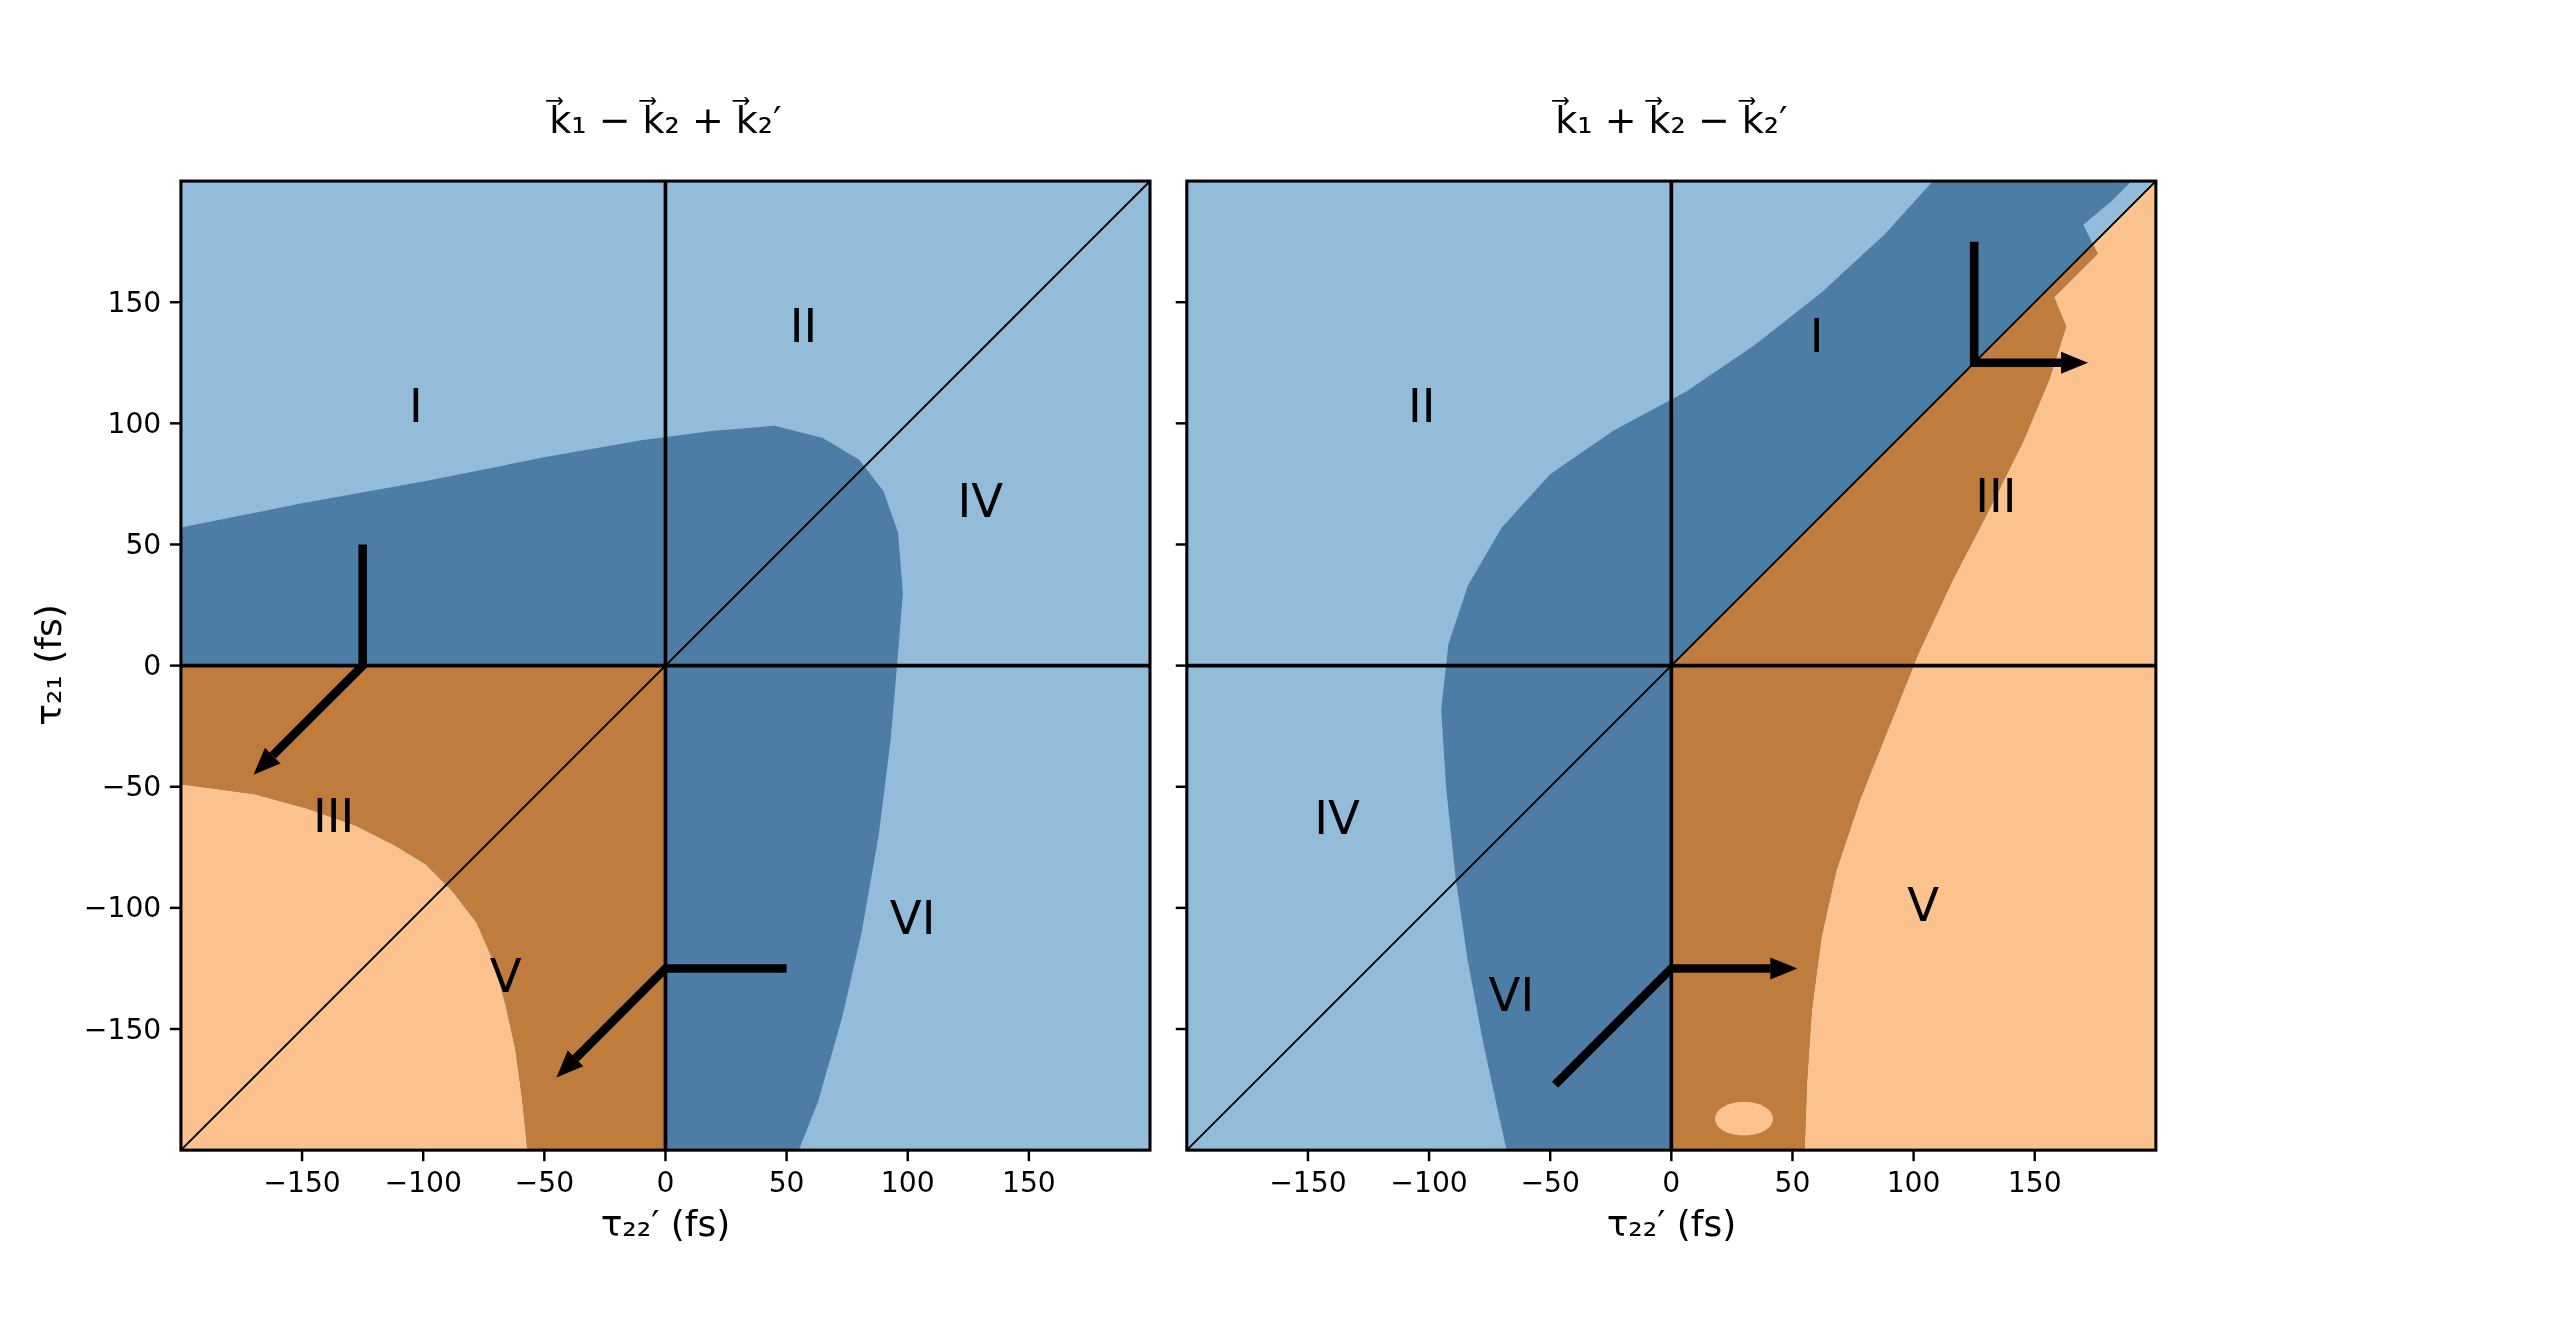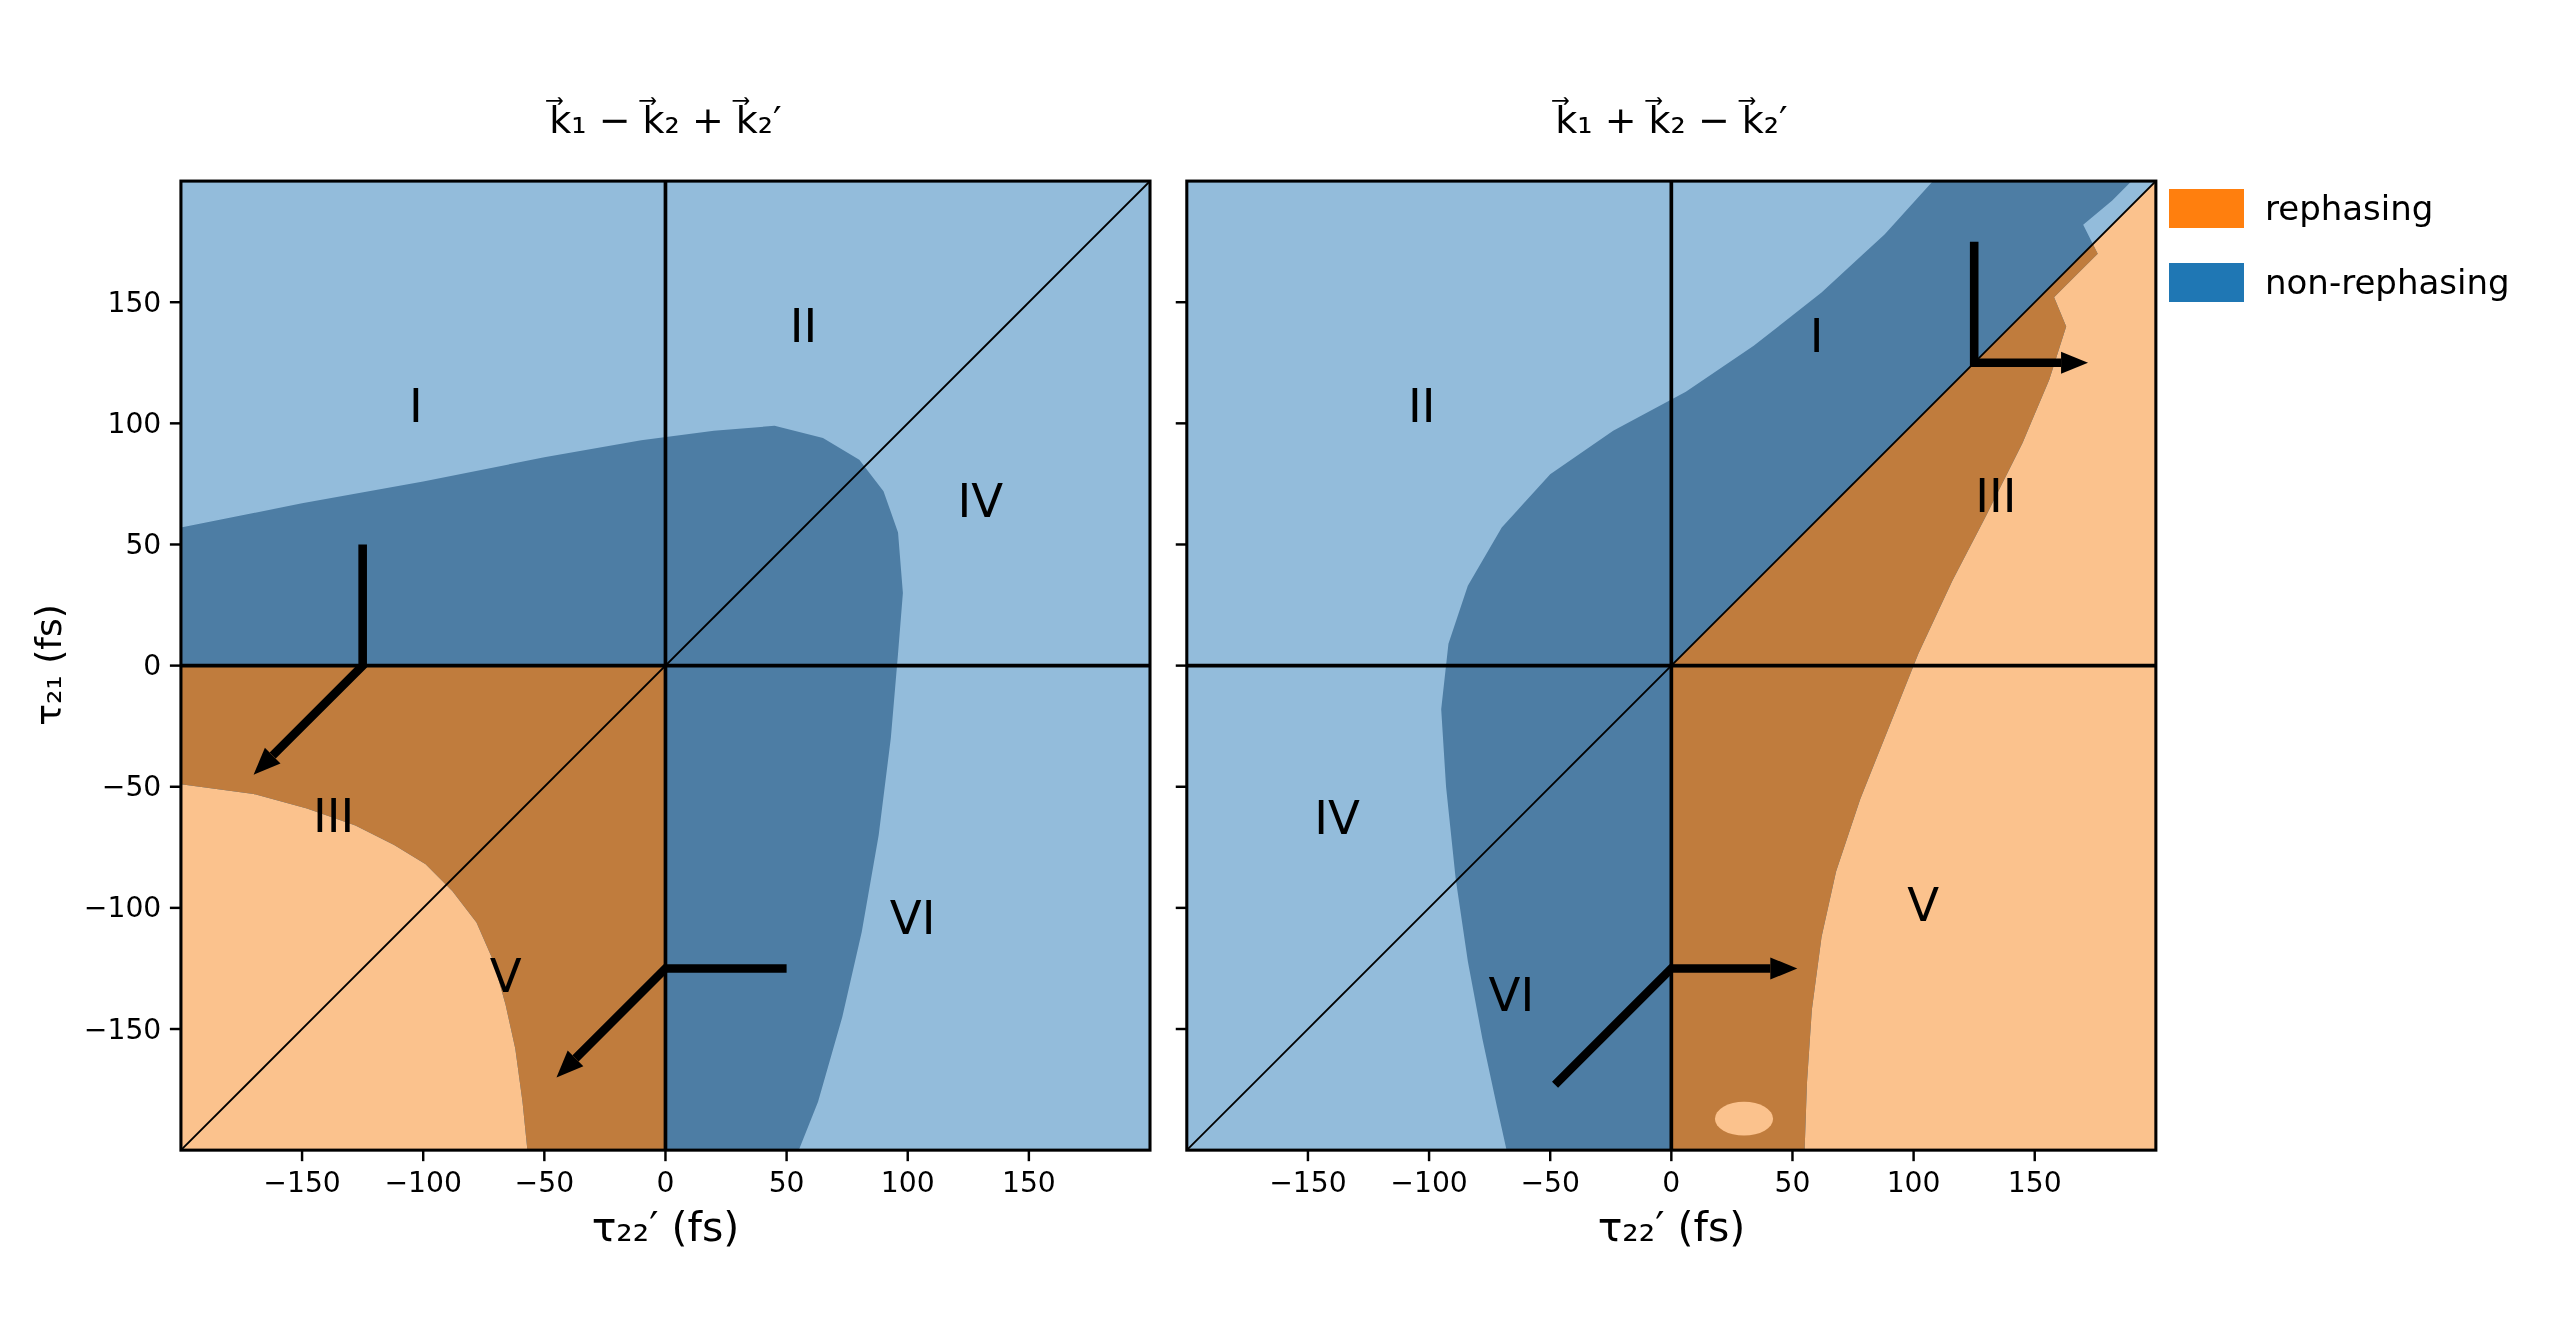--- a/index.html
+++ b/index.html
@@ -2,21 +2,21 @@
 <html style="font-size:9.8px"><head>
 <meta charset="utf-8">
 <style>
   html,body{margin:0;padding:0;background:#ffffff;}
   body{width:2576px;height:1330px;position:relative;font-family:"DejaVu Sans",sans-serif;color:#000;}
   .figure{position:absolute;inset:0;background:#fff;}
   #chart{position:absolute;left:0;top:0;}
   .title{position:absolute;width:969px;text-align:center;font-size:38px;top:98px;white-space:nowrap;}
   #title-0{left:181px;}
   #title-1{left:1187px;}
-  .xlabel{position:absolute;width:969px;text-align:center;font-size:41px;top:1203px;}
+  .xlabel{position:absolute;width:969px;text-align:center;font-size:36px;top:1203px;}
   #xlabel-0{left:181px;}
   #xlabel-1{left:1187px;}
   .ylabel{position:absolute;left:48px;top:665px;transform:translate(-50%,-50%) rotate(-90deg);font-size:36px;white-space:nowrap;}
   .legend{position:absolute;left:2169px;top:188px;display:flex;flex-direction:column;gap:34px;}
   .legend-row{display:flex;align-items:center;gap:21px;}
   .swatch{width:75px;height:39px;display:inline-block;}
   .legend-label{font-size:34px;white-space:nowrap;}
   svg text{font-family:"DejaVu Sans",sans-serif;}
 </style>
 </head>
@@ -138,25 +138,15 @@
     </svg>
 
   <div class="title" id="title-1">k⃗₁ + k⃗₂ − k⃗₂′</div>
   <div class="title" id="title-0">k⃗₁ − k⃗₂ + k⃗₂′</div>
 
   <div class="xlabel" id="xlabel-0">τ₂₂′ (fs)</div>
   <div class="xlabel" id="xlabel-1">τ₂₂′ (fs)</div>
 
   <div class="ylabel">τ₂₁ (fs)</div>
 
-  <div class="legend">
-    <div class="legend-row">
-      <span class="swatch" style="background: rgb(255, 127, 14);"></span>
-      <span class="legend-label">rephasing</span>
-    </div>
-    <div class="legend-row">
-      <span class="swatch" style="background: rgb(31, 119, 180);"></span>
-      <span class="legend-label">non-rephasing</span>
-    </div>
-  </div>
 
 </div>
 
 
 </body></html>

